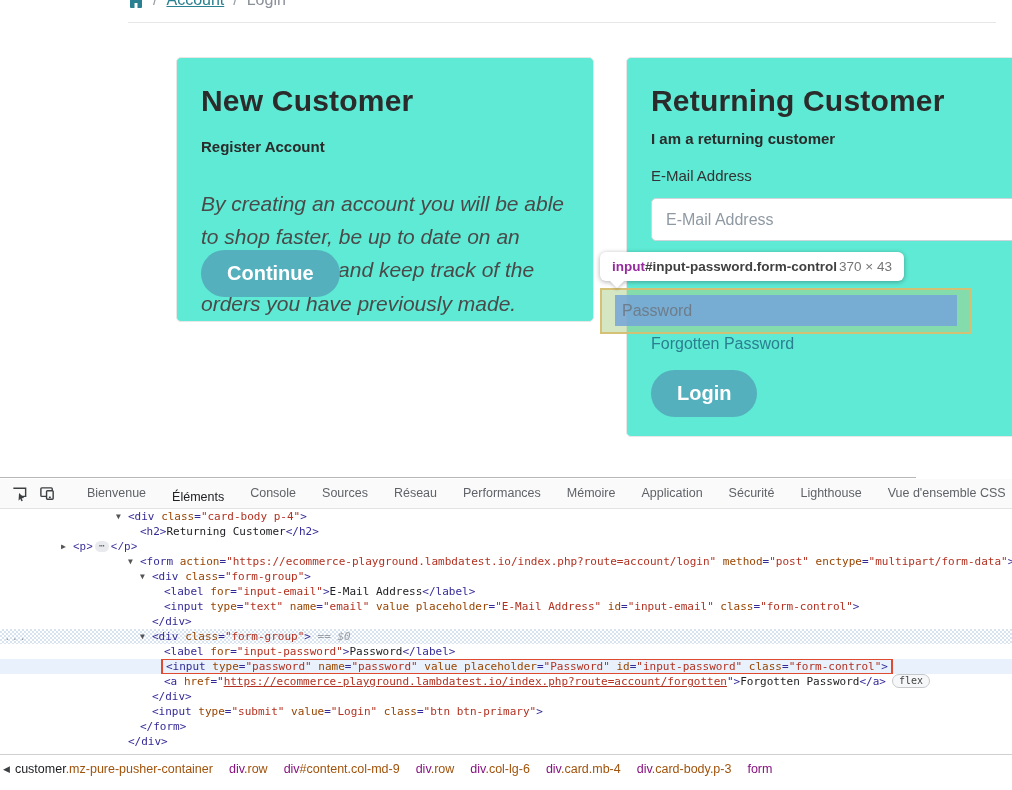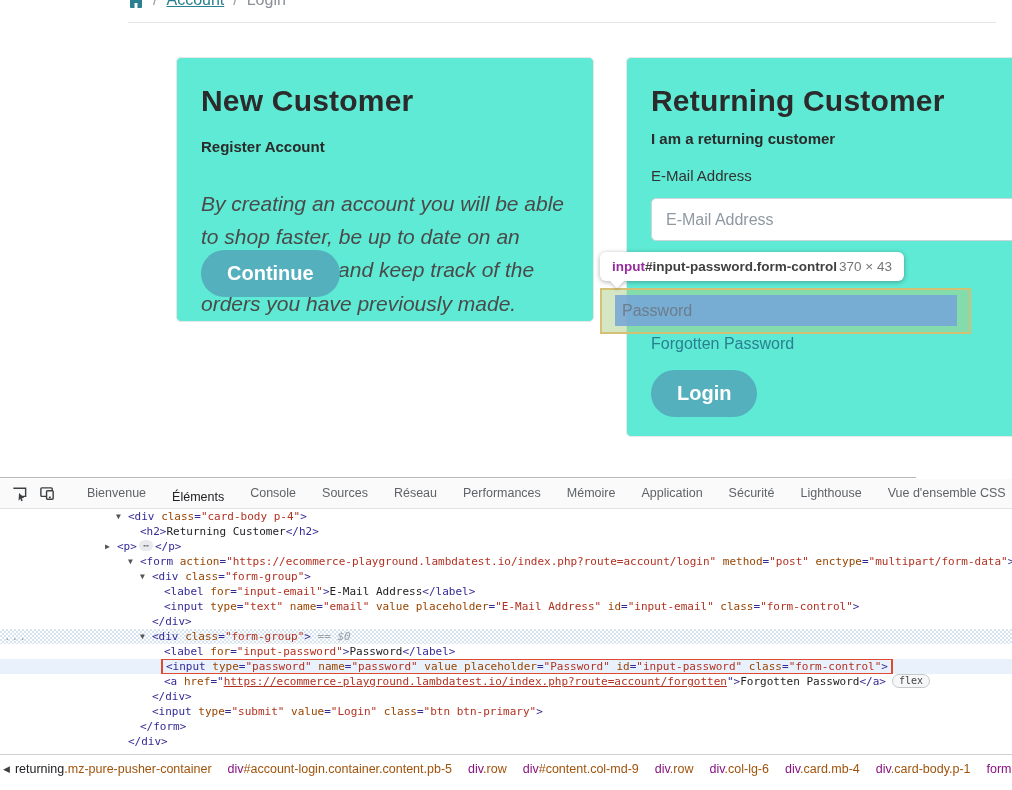--- a/index.html
+++ b/index.html
@@ -151,42 +151,41 @@
       <div class="tab">Mémoire</div>
       <div class="tab">Application</div>
       <div class="tab">Sécurité</div>
       <div class="tab">Lighthouse</div>
       <div class="tab">Vue d'ensemble CSS</div>
     </div>
 
   <div class="dom-tree">
       <div class="row"><span style="padding-left: 128px; display: inline-block;"><span class="arw">▼</span><span><span class="tk-t">&lt;div </span><span class="tk-n">class</span><span class="tk-t">=</span><span class="tk-v">"card-body p-4"</span><span class="tk-t">&gt;</span></span></span></div>
       <div class="row"><span style="padding-left: 140px; display: inline-block;"><span><span class="tk-t">&lt;h2&gt;</span><span class="tk-x">Returning Customer</span><span class="tk-t">&lt;/h2&gt;</span></span></span></div>
-      <div class="row"><span style="padding-left: 117px; display: inline-block;"><span class="arw">▶</span><span><span class="tk-t">&lt;p&gt;</span><span class="badge-dots">⋯</span><span class="tk-t">&lt;/p&gt;</span></span></span></div>
+      <div class="row"><span style="padding-left: 73px; display: inline-block; font-family: Liberation Mono, monospace;"><span class="arw">▶</span><span><span class="tk-t">&lt;p&gt;</span><span class="badge-dots">⋯</span><span class="tk-t">&lt;/p&gt;</span></span></span></div>
       <div class="row"><span style="padding-left: 140px; display: inline-block;"><span class="arw">▼</span><span><span class="tk-t">&lt;form </span><span class="tk-n">action</span><span class="tk-t">=</span><span class="tk-v">"https://ecommerce-playground.lambdatest.io/index.php?route=account/login"</span><span class="tk-n"> method</span><span class="tk-t">=</span><span class="tk-v">"post"</span><span class="tk-n"> enctype</span><span class="tk-t">=</span><span class="tk-v">"multipart/form-data"</span><span class="tk-t">&gt;</span></span></span></div>
       <div class="row"><span style="padding-left: 152px; display: inline-block;"><span class="arw">▼</span><span><span class="tk-t">&lt;div </span><span class="tk-n">class</span><span class="tk-t">=</span><span class="tk-v">"form-group"</span><span class="tk-t">&gt;</span></span></span></div>
       <div class="row"><span style="padding-left: 164px; display: inline-block;"><span><span class="tk-t">&lt;label </span><span class="tk-n">for</span><span class="tk-t">=</span><span class="tk-v">"input-email"</span><span class="tk-t">&gt;</span><span class="tk-x">E-Mail Address</span><span class="tk-t">&lt;/label&gt;</span></span></span></div>
       <div class="row"><span style="padding-left: 164px; display: inline-block;"><span><span class="tk-t">&lt;input </span><span class="tk-n">type</span><span class="tk-t">=</span><span class="tk-v">"text"</span><span class="tk-n"> name</span><span class="tk-t">=</span><span class="tk-v">"email"</span><span class="tk-n"> value placeholder</span><span class="tk-t">=</span><span class="tk-v">"E-Mail Address"</span><span class="tk-n"> id</span><span class="tk-t">=</span><span class="tk-v">"input-email"</span><span class="tk-n"> class</span><span class="tk-t">=</span><span class="tk-v">"form-control"</span><span class="tk-t">&gt;</span></span></span></div>
       <div class="row"><span style="padding-left: 152px; display: inline-block;"><span><span class="tk-t">&lt;/div&gt;</span></span></span></div>
       <div class="row sel"><span class="gut">...</span><span style="padding-left: 152px; display: inline-block;"><span class="arw">▼</span><span><span class="tk-t">&lt;div </span><span class="tk-n">class</span><span class="tk-t">=</span><span class="tk-v">"form-group"</span><span class="tk-t">&gt;</span><span class="tk-eq"> == </span><span class="tk-eqi">$0</span></span></span></div>
       <div class="row"><span style="padding-left: 164px; display: inline-block;"><span><span class="tk-t">&lt;label </span><span class="tk-n">for</span><span class="tk-t">=</span><span class="tk-v">"input-password"</span><span class="tk-t">&gt;</span><span class="tk-x">Password</span><span class="tk-t">&lt;/label&gt;</span></span></span></div>
       <div class="row hl"><span style="padding-left: 164px; display: inline-block;"><span class="boxed"><span class="tk-t">&lt;input </span><span class="tk-n">type</span><span class="tk-t">=</span><span class="tk-v">"password"</span><span class="tk-n"> name</span><span class="tk-t">=</span><span class="tk-v">"password"</span><span class="tk-n"> value placeholder</span><span class="tk-t">=</span><span class="tk-v">"Password"</span><span class="tk-n"> id</span><span class="tk-t">=</span><span class="tk-v">"input-password"</span><span class="tk-n"> class</span><span class="tk-t">=</span><span class="tk-v">"form-control"</span><span class="tk-t">&gt;</span></span></span></div>
       <div class="row"><span style="padding-left: 164px; display: inline-block;"><span><span class="tk-t">&lt;a </span><span class="tk-n">href</span><span class="tk-t">="</span><span class="tk-u">https://ecommerce-playground.lambdatest.io/index.php?route=account/forgotten</span><span class="tk-t">"&gt;</span><span class="tk-x">Forgotten Password</span><span class="tk-t">&lt;/a&gt;</span><span class="badge-flex">flex</span></span></span></div>
       <div class="row"><span style="padding-left: 152px; display: inline-block;"><span><span class="tk-t">&lt;/div&gt;</span></span></span></div>
       <div class="row"><span style="padding-left: 152px; display: inline-block;"><span><span class="tk-t">&lt;input </span><span class="tk-n">type</span><span class="tk-t">=</span><span class="tk-v">"submit"</span><span class="tk-n"> value</span><span class="tk-t">=</span><span class="tk-v">"Login"</span><span class="tk-n"> class</span><span class="tk-t">=</span><span class="tk-v">"btn btn-primary"</span><span class="tk-t">&gt;</span></span></span></div>
       <div class="row"><span style="padding-left: 140px; display: inline-block;"><span><span class="tk-t">&lt;/form&gt;</span></span></span></div>
       <div class="row"><span style="padding-left: 128px; display: inline-block;"><span><span class="tk-t">&lt;/div&gt;</span></span></span></div>
     </div>
 
   <div class="crumbs">
     <span class="crumb-back">◀</span>
 
-  <span class="crumb clipL"><span class="cr-plain">returning</span><span class="cr-suf">.mz-pure-pusher-container</span></span>
-      <span class="crumb"><span class="cr-tag">div</span><span class="cr-suf">#account-login.container.content.pb-5</span></span>
+  <span class="crumb clipL"><span class="cr-plain">customer</span><span class="cr-suf">.mz-pure-pusher-container</span></span>
       <span class="crumb"><span class="cr-tag">div</span><span class="cr-suf">.row</span></span>
       <span class="crumb"><span class="cr-tag">div</span><span class="cr-suf">#content.col-md-9</span></span>
       <span class="crumb"><span class="cr-tag">div</span><span class="cr-suf">.row</span></span>
       <span class="crumb"><span class="cr-tag">div</span><span class="cr-suf">.col-lg-6</span></span>
       <span class="crumb"><span class="cr-tag">div</span><span class="cr-suf">.card.mb-4</span></span>
-      <span class="crumb"><span class="cr-tag">div</span><span class="cr-suf">.card-body.p-1</span></span>
+      <span class="crumb"><span class="cr-tag">div</span><span class="cr-suf">.card-body.p-3</span></span>
       <span class="crumb"><span class="cr-tag">form</span></span>
     </div>
 </div>
 
 </body></html>

